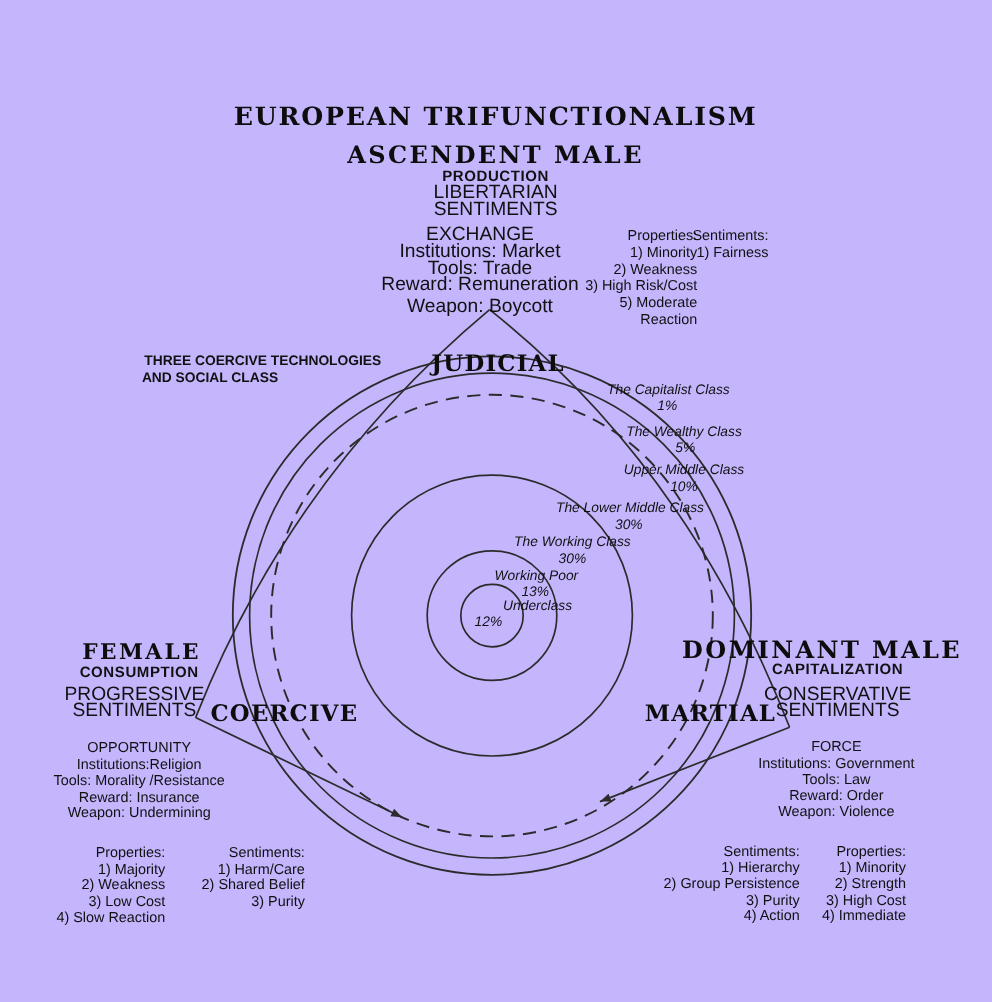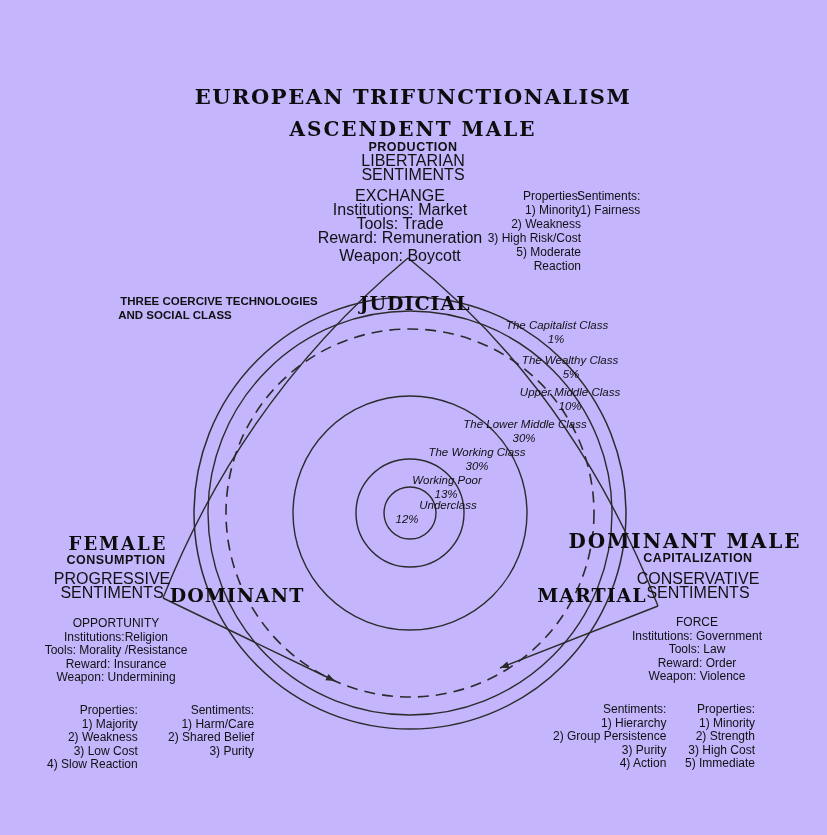--- a/index.html
+++ b/index.html
@@ -71,21 +71,21 @@
 
   <div class="abs listcol" style="left:577px;top:189px;line-height:14px;">
     <span class="ln" style="line-height:14px;">Sentiments:</span>
     <span class="ln" style="line-height:14px;">1) Fairness</span>
   </div>
 
   <div class="abs c boldsans" style="left:175px;top:295px;font-size:11.5px;margin-left:44px;">THREE COERCIVE TECHNOLOGIES</div>
   <div class="abs c boldsans" style="left:175px;top:309px;font-size:11.5px;">AND SOCIAL CLASS</div>
 
   <div class="abs c serifhead vertex" style="left:415px;top:292px;">JUDICIAL</div>
-  <div class="abs c serifhead vertex" style="left:237px;top:584px;">DOMINANT</div>
+  <div class="abs c serifhead vertex" style="left:237px;top:584px;">COERCIVE</div>
   <div class="abs c serifhead vertex" style="left:592px;top:584px;">MARTIAL</div>
 
   <div class="abs c clsname" style="left:557px;top:319px;">The Capitalist Class</div>
   <div class="abs c clsname" style="left:556px;top:333px;">1%</div>
   <div class="abs c clsname" style="left:570px;top:354px;">The Wealthy Class</div>
   <div class="abs c clsname" style="left:571px;top:368px;">5%</div>
   <div class="abs c clsname" style="left:570px;top:386px;">Upper Middle Class</div>
   <div class="abs c clsname" style="left:570px;top:400px;">10%</div>
   <div class="abs c clsname" style="left:525px;top:418px;">The Lower Middle Class</div>
   <div class="abs c clsname" style="left:524px;top:432px;">30%</div>
@@ -143,16 +143,16 @@
     <span class="ln">1) Hierarchy</span>
     <span class="ln">2) Group Persistence</span>
     <span class="ln">3) Purity</span>
     <span class="ln">4) Action</span>
   </div>
   <div class="abs listcol" style="left:685px;top:703px;">
     <span class="ln">Properties:</span>
     <span class="ln">1) Minority</span>
     <span class="ln">2) Strength</span>
     <span class="ln">3) High Cost</span>
-    <span class="ln">5) Immediate</span>
+    <span class="ln">4) Immediate</span>
   </div>
 
 </div>
 
 </body></html>

